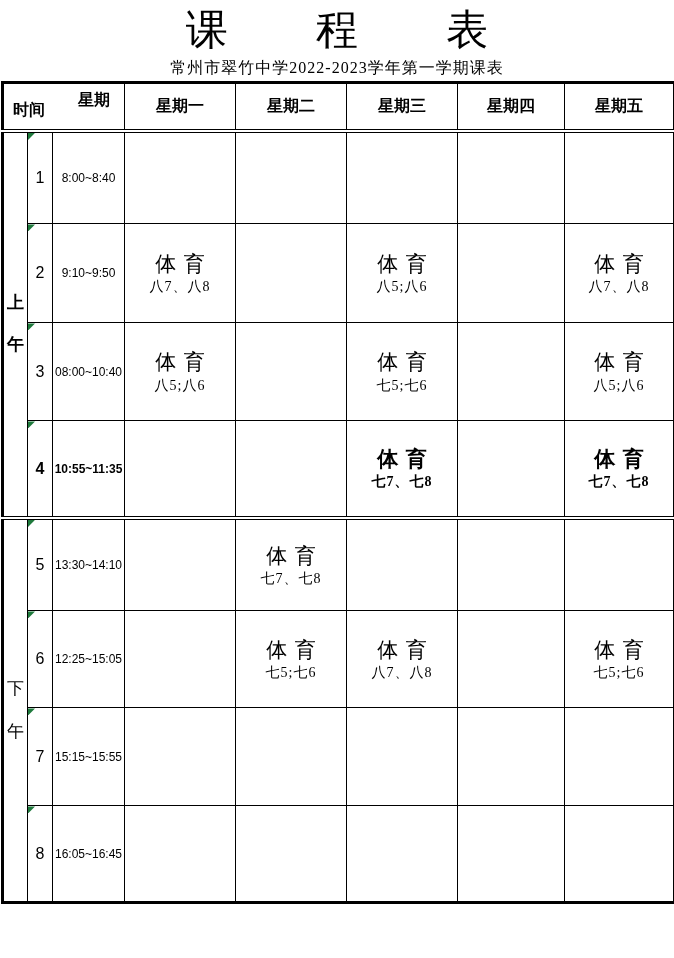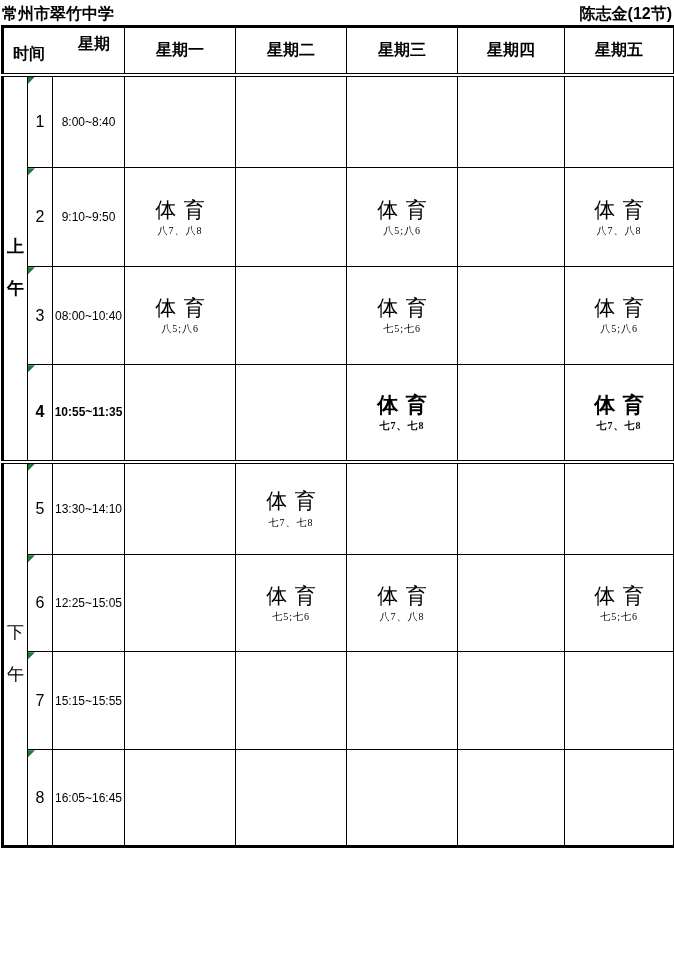--- a/index.html
+++ b/index.html
@@ -63,34 +63,32 @@
   td.time { font-size:12px; letter-spacing:0;text-align:center; }
 
   td.cell { }
   .subj {
     font-family:"Liberation Serif","DejaVu Serif",serif;
     font-size:21px; letter-spacing:0.35em; padding-left:0.35em;
     line-height:1.25;
   }
   .cls {
     font-family:"Liberation Serif","DejaVu Serif",serif;
-    font-size:10px; letter-spacing:1px; margin-top:1px;
+    font-size:14px; letter-spacing:1px; margin-top:1px;
   }
   .subj:empty, .cls:empty { display:none; }
 </style>
 </head>
 <body>
 
 <div class="page">
 
-
-  <div class="info-row">
-    <span>常州市翠竹中学</span>
-    <span>陈志金(12节)</span>
-  </div>
+  <div class="title">课程表</div>
+  <div class="subtitle">常州市翠竹中学2022-2023学年第一学期课表</div>
+
 
   <table class="schedule">
     <colgroup>
       <col style="width:25px">
         <col style="width:25px">
         <col style="width:72px">
       <col style="width:111px">
         <col style="width:111px">
         <col style="width:111px">
       <col style="width:107px">

